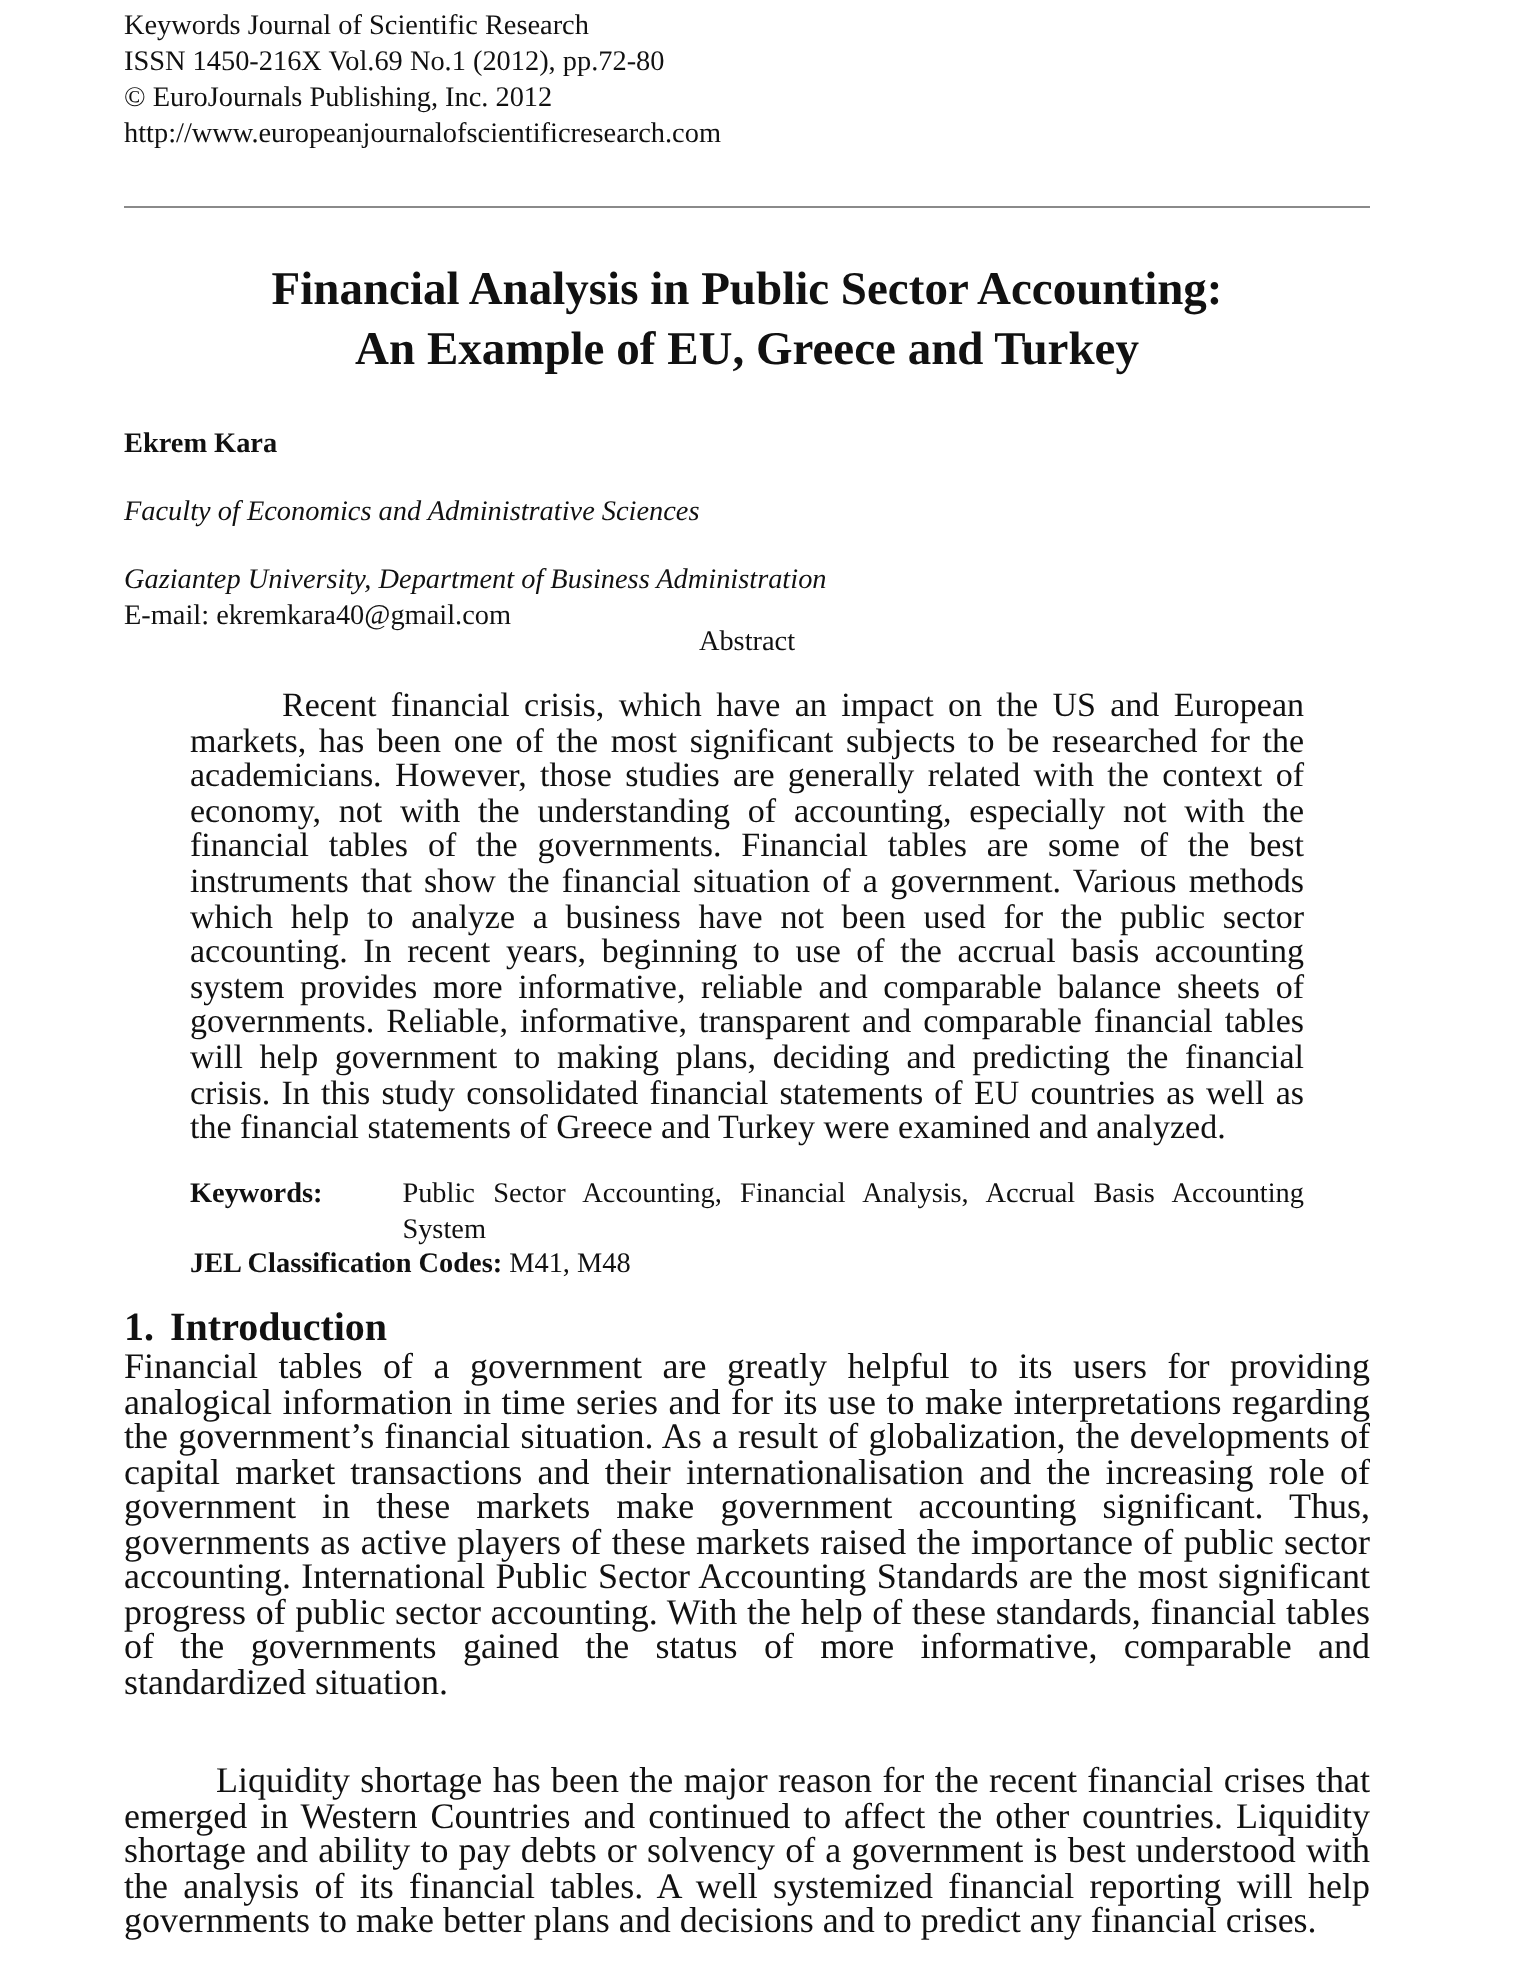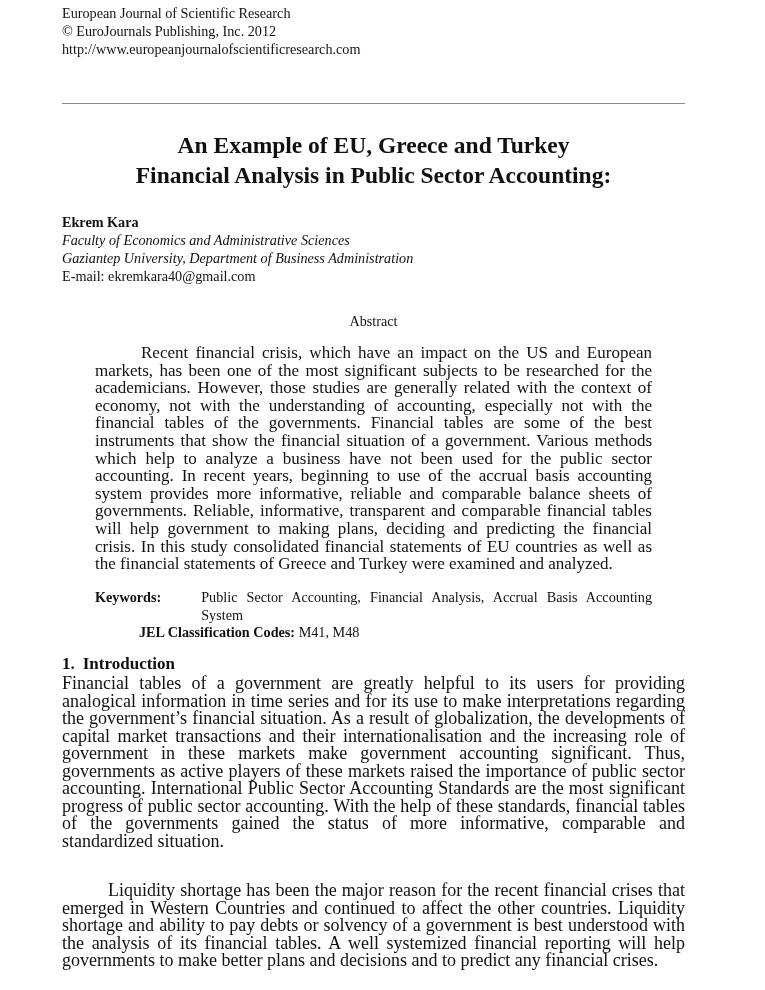--- a/index.html
+++ b/index.html
@@ -8,49 +8,50 @@
     font-family: "Liberation Serif", "DejaVu Serif", serif;
     color: #111111;
   }
   .page { position: absolute; left: 62px; top: 0; width: 623px; }
   .header { position: absolute; top: 4px; left: 0; width: 623px; font-size: 14.2px; line-height: 18px; }
   .header div { white-space: nowrap; }
   .rule { position: absolute; top: 103px; left: 0; width: 623px; height: 0; border-top: 1.5px solid #8a8a8a; }
   .title { position: absolute; top: 130px; left: 0; width: 623px; text-align: center; font-weight: bold; font-size: 23.5px; line-height: 30px; }
   .author-block { position: absolute; top: 213px; left: 0; width: 623px; text-align: left; font-size: 14.2px; line-height: 18px; }
   .author-name { font-weight: bold; }
-  .affil { font-style: italic; }
+  .affil { font-style: italic; margin-top: 16px; }
   .abstract-head { position: absolute; top: 312px; left: 0; width: 623px; text-align: center; font-weight: normal; font-size: 14.2px; line-height: 18px; }
   .abstract-body { position: absolute; top: 344px; left: 33px; width: 557px; font-size: 17px; line-height: 17.6px; text-align: justify; text-indent: 46px; margin: 0; }
   .keywords { position: absolute; top: 589px; left: 33px; width: 557px; font-size: 14.2px; line-height: 17.6px; }
   .kw-row { display: flex; }
   .kw-label { font-weight: bold; white-space: nowrap; margin-right: 20px; }
   .kw-text { text-align: justify; flex: 1; margin-left: 20px; }
-  .jel-label { font-weight: bold; margin-left: 44px; }
-  .section-head { position: absolute; top: 654px; left: 0; font-weight: bold; font-size: 17px; line-height: 20px; white-space: nowrap; }
+  .jel-label { font-weight: bold; }
+  .section-head { position: absolute; top: 654px; left: 0; font-weight: bold; font-size: 20px; line-height: 20px; white-space: nowrap; }
   .section-num { margin-right: 8px; }
   .intro { position: absolute; top: 675px; left: 0; width: 623px; font-size: 18px; line-height: 17.5px; }
   .intro p { margin: 0; text-align: justify; }
   .intro p.indent { text-indent: 46px; margin-top: 32px; }
 </style>
 </head>
 <body>
 
 <div class="page">
 
   <div class="header">
-    <div>European Journal of Scientific Research</div>
+    <div>Keywords Journal of Scientific Research</div>
+    <div>ISSN 1450-216X Vol.69 No.1 (2012), pp.72-80</div>
     <div>© EuroJournals Publishing, Inc. 2012</div>
     <div>http://www.europeanjournalofscientificresearch.com</div>
   </div>
   <div class="rule"></div>
 
   <div class="title">
+    <div>Financial Analysis in Public Sector Accounting:</div>
     <div>An Example of EU, Greece and Turkey</div>
-    <div>Financial Analysis in Public Sector Accounting:</div>
   </div>
 
   <div class="author-block">
     <div class="author-name">Ekrem Kara</div>
     <div class="affil">Faculty of Economics and Administrative Sciences</div>
     <div class="affil">Gaziantep University, Department of Business Administration</div>
     <div>E-mail: ekremkara40@gmail.com</div>
   </div>
 
   <div class="abstract-head">Abstract</div>

